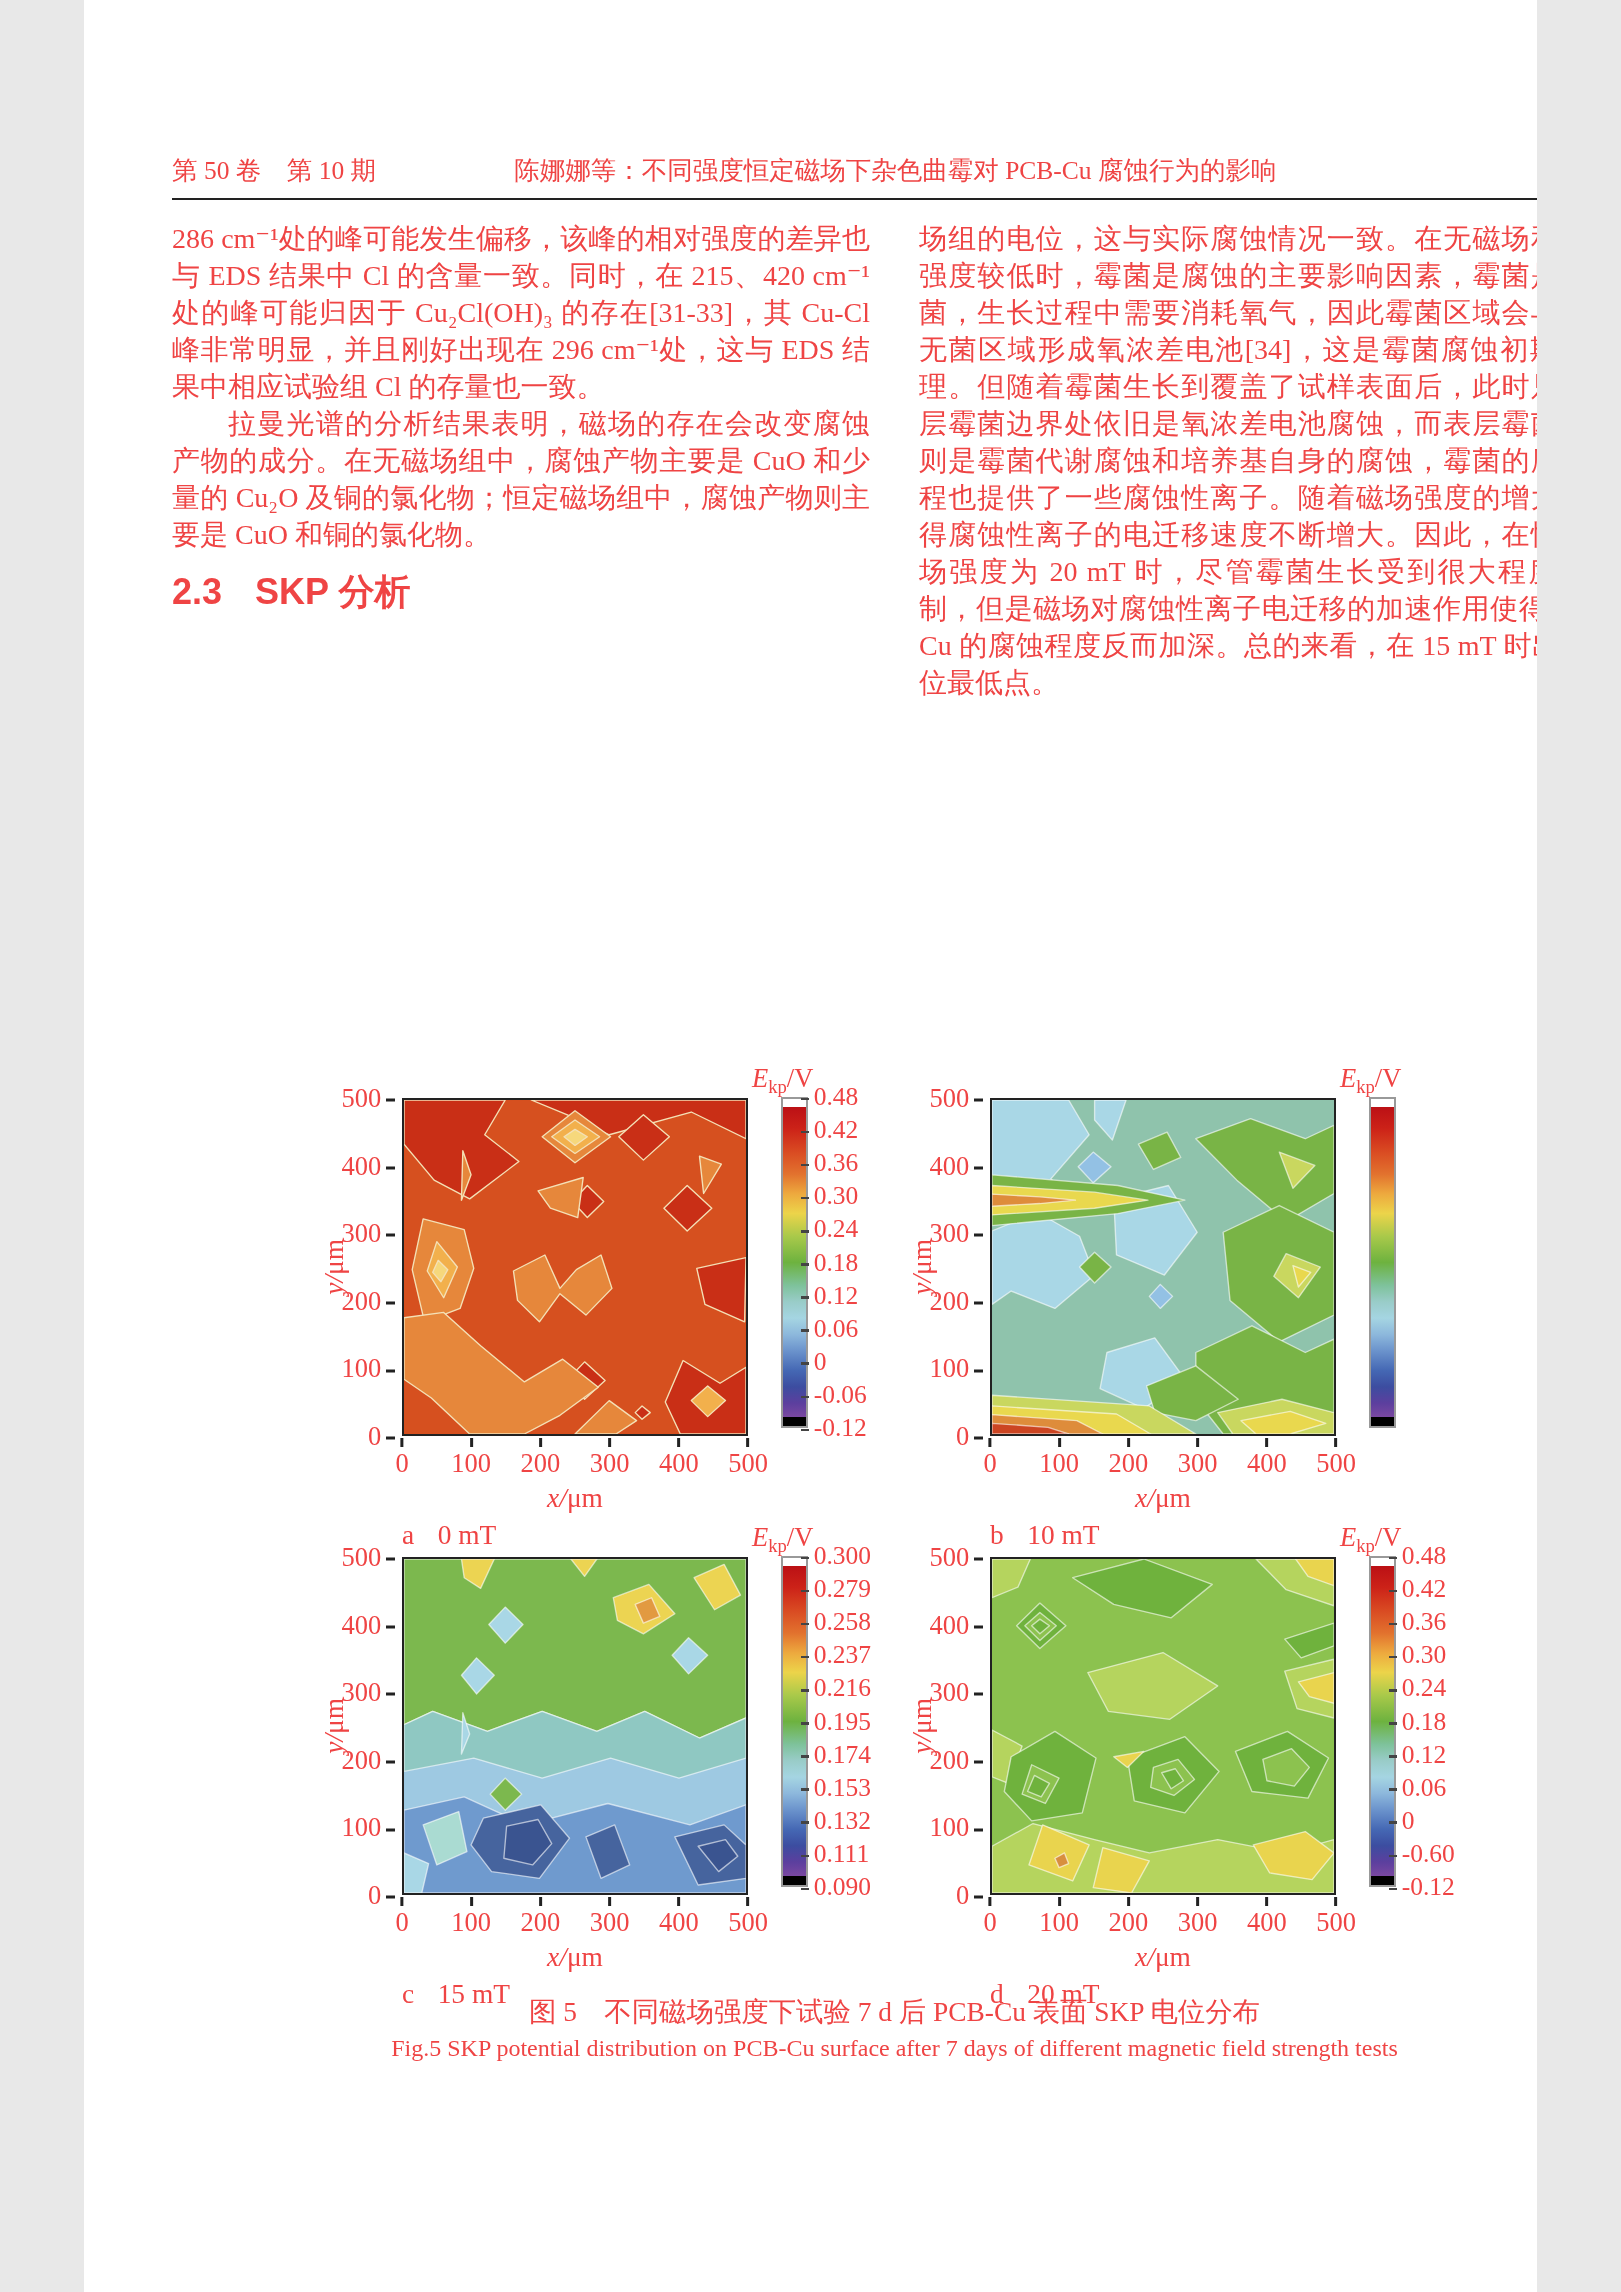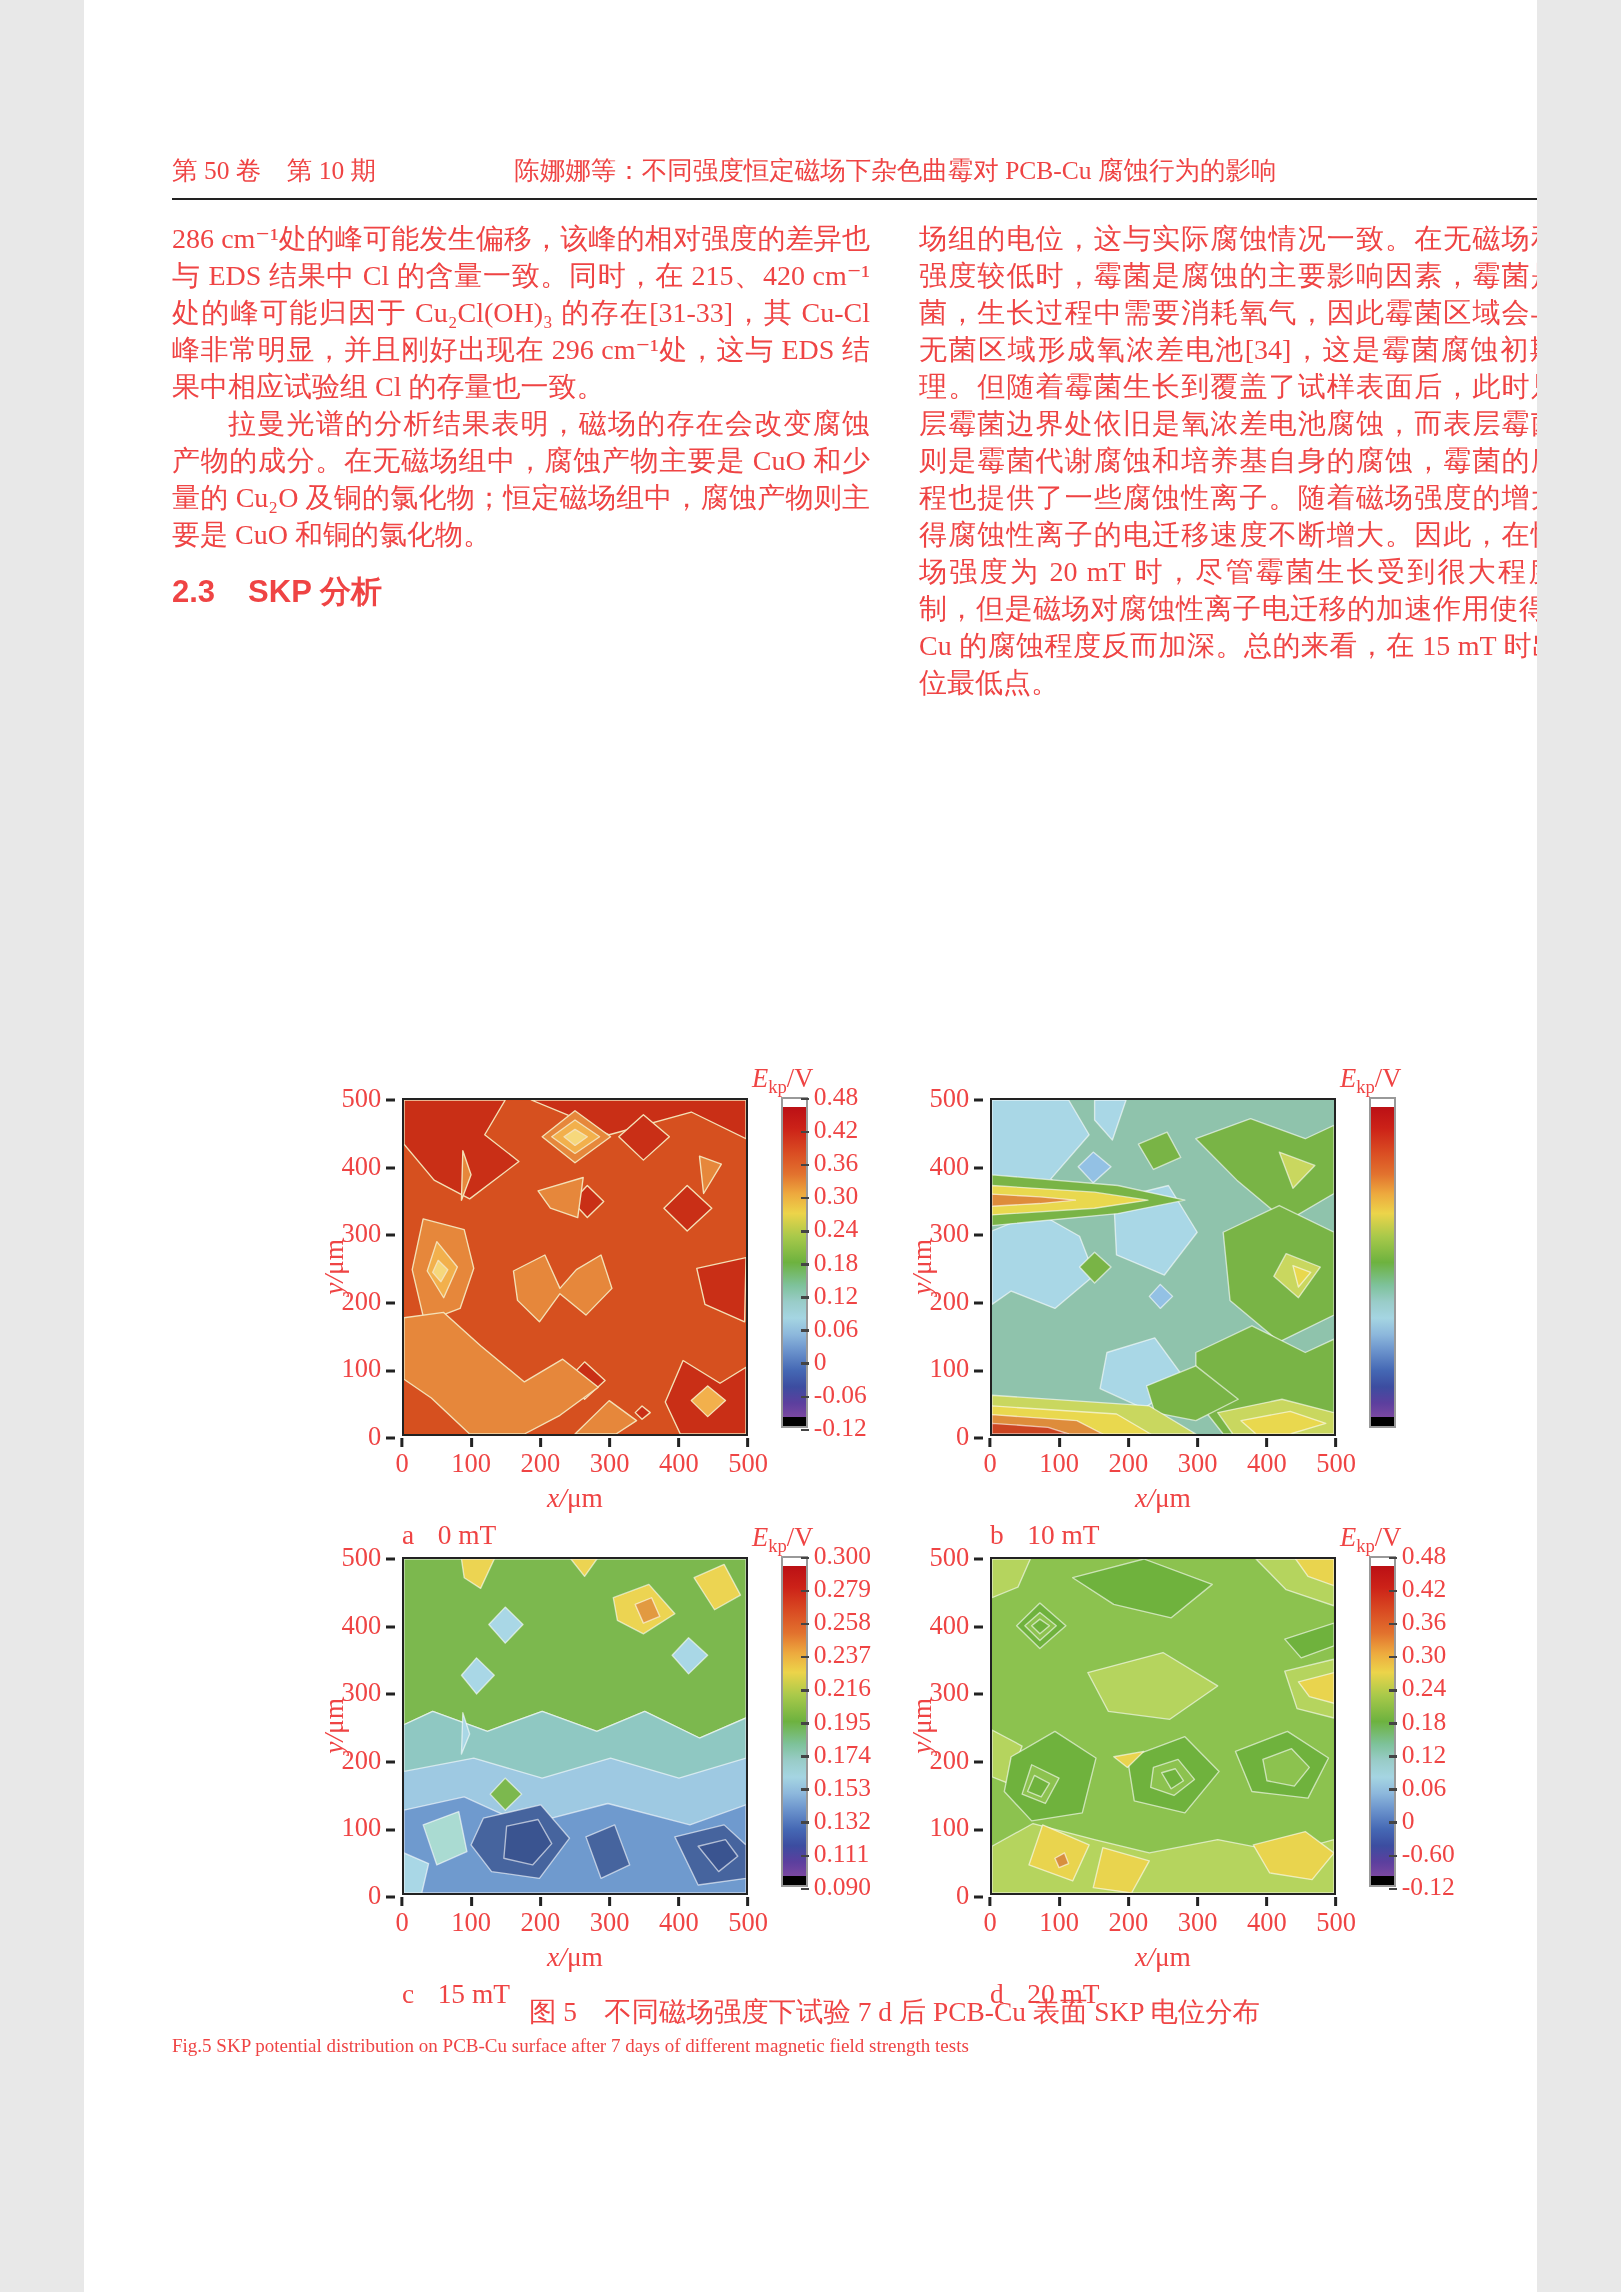--- a/index.html
+++ b/index.html
@@ -7,21 +7,21 @@
         font-family:"Liberation Serif","DejaVu Serif",serif;color:#ef4444;overflow:hidden;}
   
   .hdr{position:absolute;left:88px;top:143px;width:1445px;height:55px;
        border-bottom:2px solid #222;display:flex;align-items:center;font-size:25.5px;}
   .hdr .c{flex:1;text-align:center;padding-right:147px;}
   
   .col{position:absolute;top:220px;width:698px;font-size:28px;line-height:37px;text-align:justify;}
   .col.left{left:88px}.col.right{left:835px}
   .col p{margin:0;text-indent:2em;}
   .col p.noindent{text-indent:0;}
-  h2.section{font-family:"Liberation Sans","DejaVu Sans",sans-serif;font-size:31px;font-weight:bold;
+  h2.section{font-family:"Liberation Sans","DejaVu Sans",sans-serif;font-size:36px;font-weight:bold;
              margin:19.6px 0 15.7px 0;display:flex;gap:33px;text-indent:0;}
   
   .figure{position:absolute;left:88px;top:1063px;width:1445px;height:1166px;}
   .subplot{position:absolute;width:588px;height:490px;}
   #sub-a{left:137px;top:0}#sub-b{left:725px;top:0}
   #sub-c{left:137px;top:459px}#sub-d{left:725px;top:459px}
   .plotbox{position:absolute;left:93px;top:35px;width:346px;height:338px;
            border:2px solid #222;box-sizing:border-box;}
   .plotbox svg{display:block;width:100%;height:100%;}
   .cplot polygon{stroke:rgba(255,255,255,.6);stroke-width:2;stroke-linejoin:round;}
@@ -68,21 +68,21 @@
   .cbar-ticks span{position:absolute;left:0;transform:translateY(-50%);white-space:nowrap;}
   .cbar-ticks span::before{content:"";display:inline-block;width:7.8px;height:2.5px;background:#444;
         margin-right:4.9px;vertical-align:4.9px;}
   .cbar-ticks span:nth-child(1){top:0}.cbar-ticks span:nth-child(2){top:10%}
   .cbar-ticks span:nth-child(3){top:20%}.cbar-ticks span:nth-child(4){top:30%}
   .cbar-ticks span:nth-child(5){top:40%}.cbar-ticks span:nth-child(6){top:50%}
   .cbar-ticks span:nth-child(7){top:60%}.cbar-ticks span:nth-child(8){top:70%}
   .cbar-ticks span:nth-child(9){top:80%}.cbar-ticks span:nth-child(10){top:90%}
   .cbar-ticks span:nth-child(11){top:100%}
   .figcap-zh{position:absolute;left:0;top:931px;width:1445px;text-align:center;font-size:27.4px;}
-  .figcap-en{position:absolute;left:0;top:972px;width:1445px;text-align:left;font-size:19px;}
+  .figcap-en{position:absolute;left:0;top:972px;width:1445px;text-align:center;font-size:24px;}
 </style>
 </head>
 <body>
 
 <div class="page">
 
   <div class="hdr">
     <span>第 50 卷　第 10 期</span>
     <span class="c">陈娜娜等：不同强度恒定磁场下杂色曲霉对 PCB-Cu 腐蚀行为的影响</span>
     <span>·275·</span>

